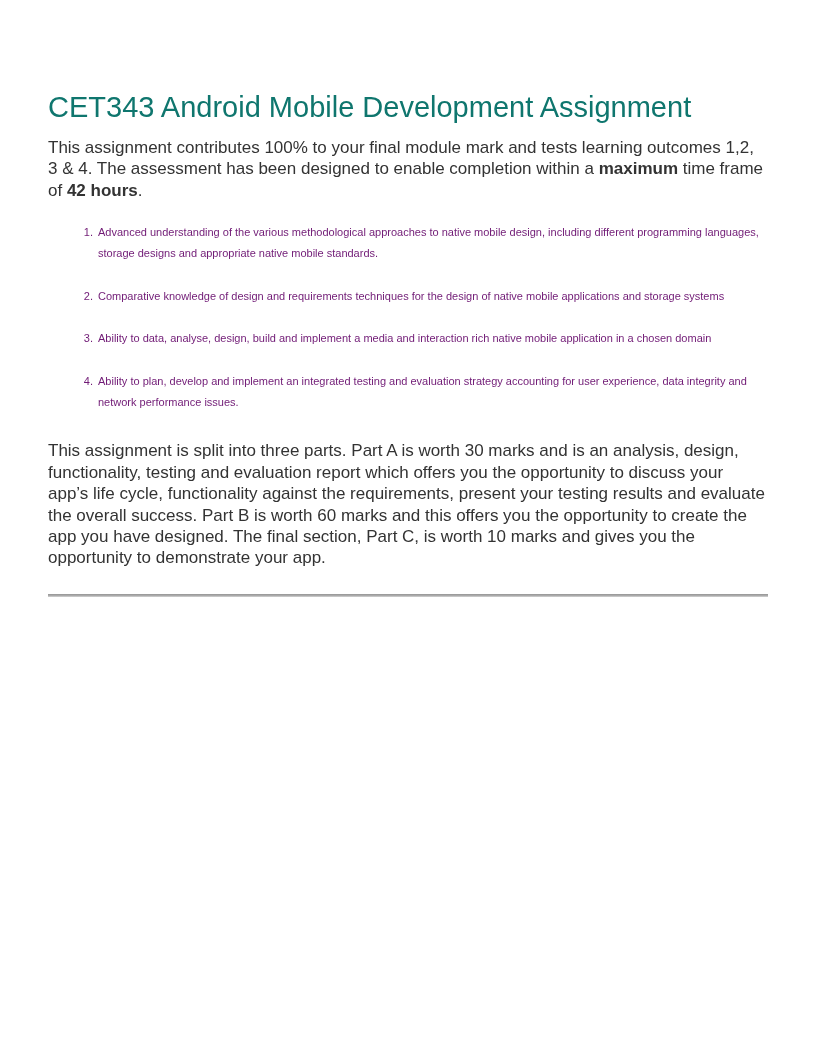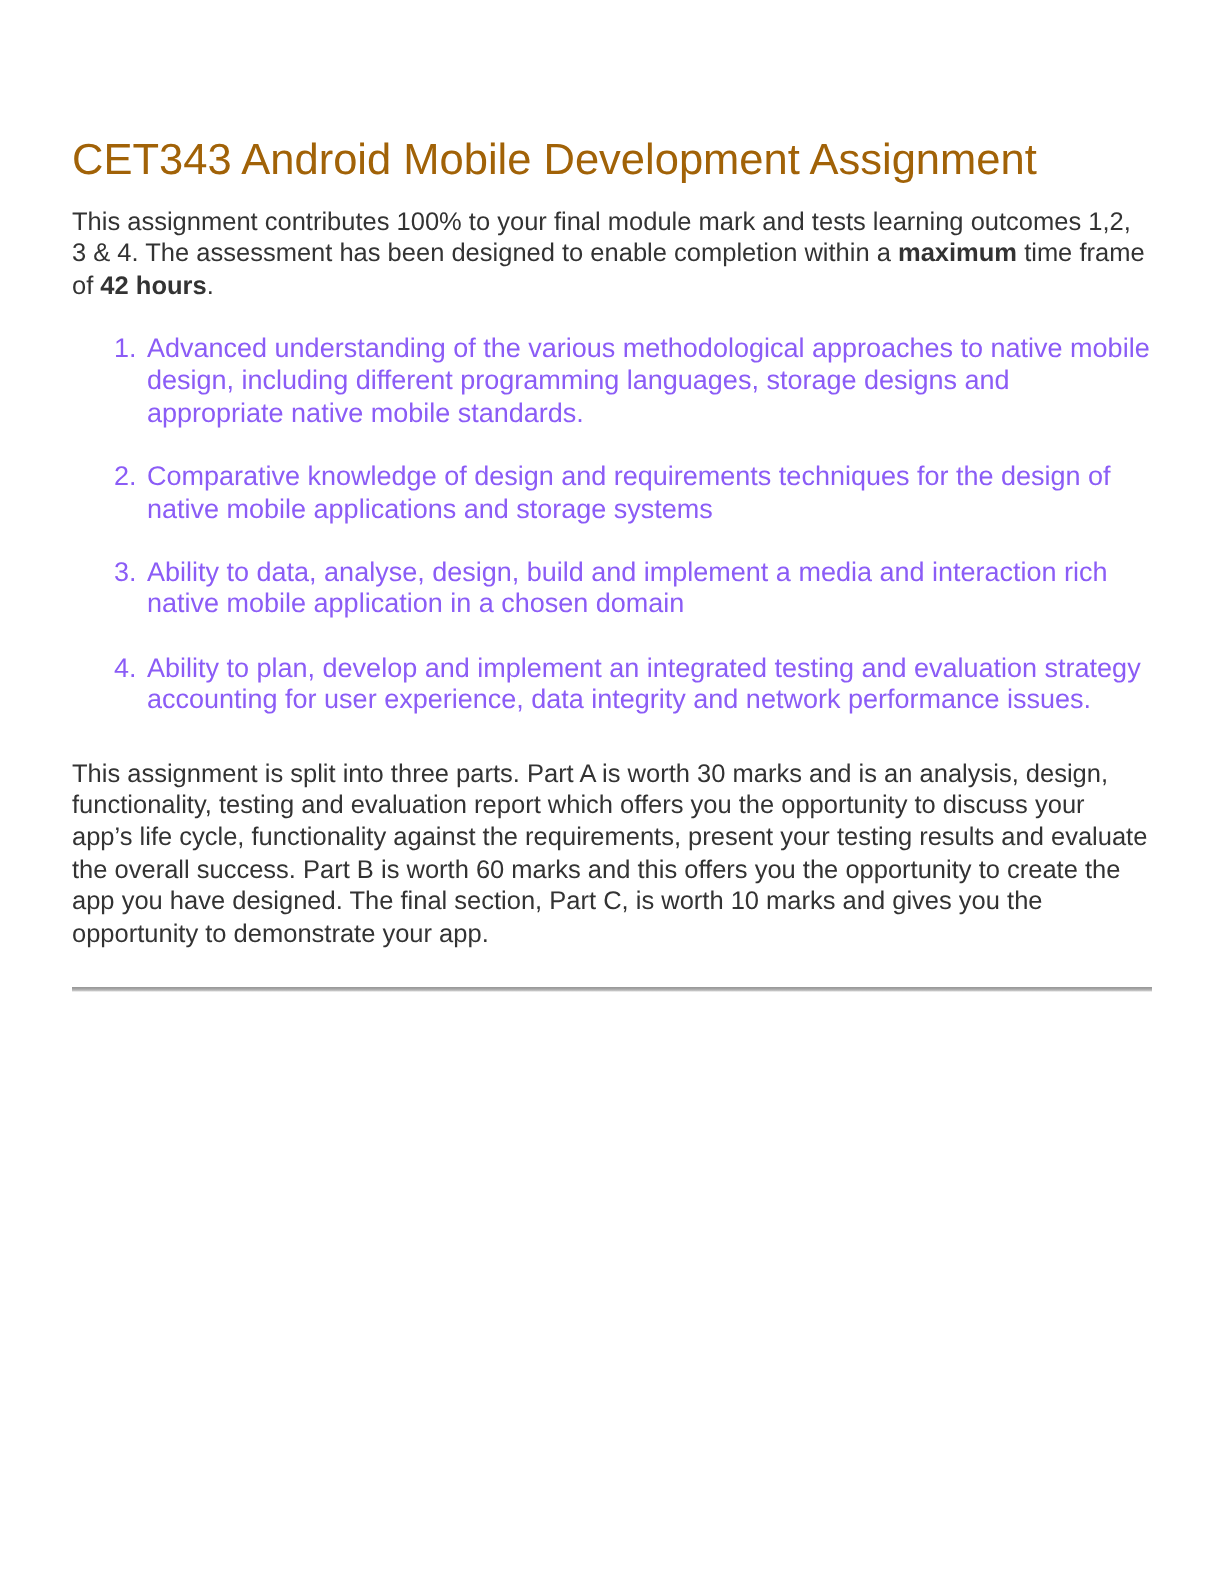--- a/index.html
+++ b/index.html
@@ -16,37 +16,37 @@
     background: #ffffff;
     font-family: "Liberation Sans", sans-serif;
     color: #333333;
     overflow: hidden;
   }
   h1.doc-title {
     margin: 0 0 12px 0;
     font-size: 29px;
     line-height: 1.2;
     font-weight: 400;
-    color: #a16207;
+    color: #0f766e;
   }
   .page p {
     margin: 0 0 21px 0;
     font-size: 17px;
     line-height: 21.4px;
     color: #333333;
   }
   .page p b, .page p strong {
     font-weight: 700;
   }
   ol.outcomes {
     margin: 0 0 27px 0;
     padding: 0 0 0 48px;
-    font-size: 18px;
+    font-size: 11px;
     line-height: 21.4px;
-    color: #8b5cf6;
+    color: #701a75;
   }
   ol.outcomes li {
     margin: 0 0 21px 0;
     padding-left: 2px;
   }
   hr.divider {
     border: 0;
     height: 3px;
     margin: 25px 0 0 0;
     background: linear-gradient(180deg, #969696 0%, #a6a6a6 45%, #d4d4d4 100%);

